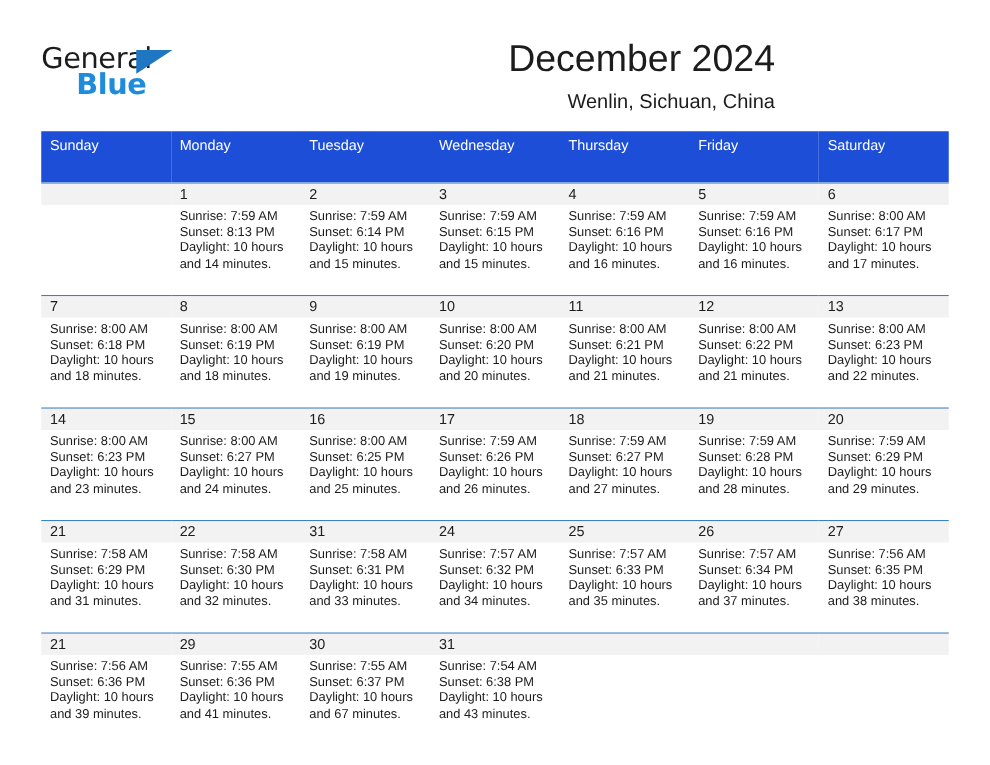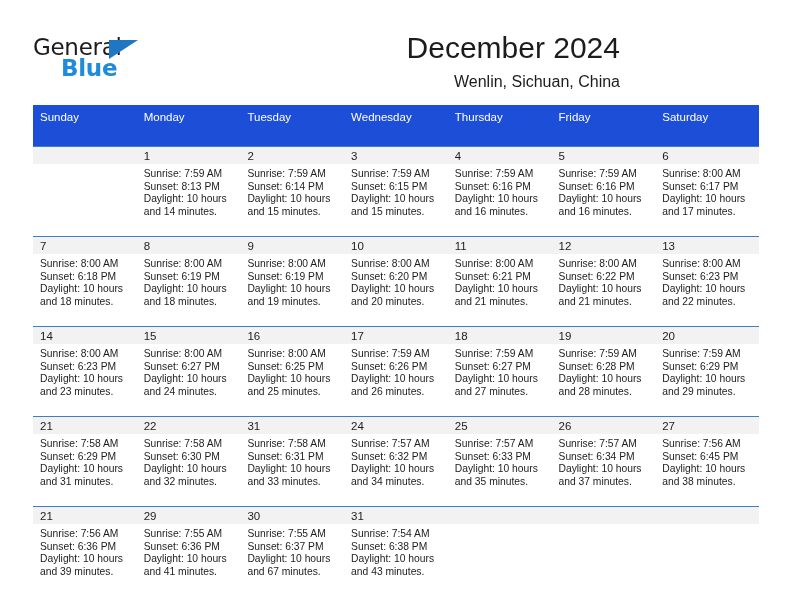--- a/index.html
+++ b/index.html
@@ -482,21 +482,21 @@
                 <div>Daylight: 10 hours</div>
                 <div>and 37 minutes.</div>
               </div>
             </div>
           </td>
           <td>
             <div class="cell-inner">
               <div class="cell-daynum-bar">27</div>
               <div class="cell-body">
                 <div>Sunrise: 7:56 AM</div>
-                <div>Sunset: 6:45 PM</div>
+                <div>Sunset: 6:35 PM</div>
                 <div>Daylight: 10 hours</div>
                 <div>and 38 minutes.</div>
               </div>
             </div>
           </td>
         </tr>
         <tr>
           <td>
             <div class="cell-inner">
               <div class="cell-daynum-bar">21</div>

